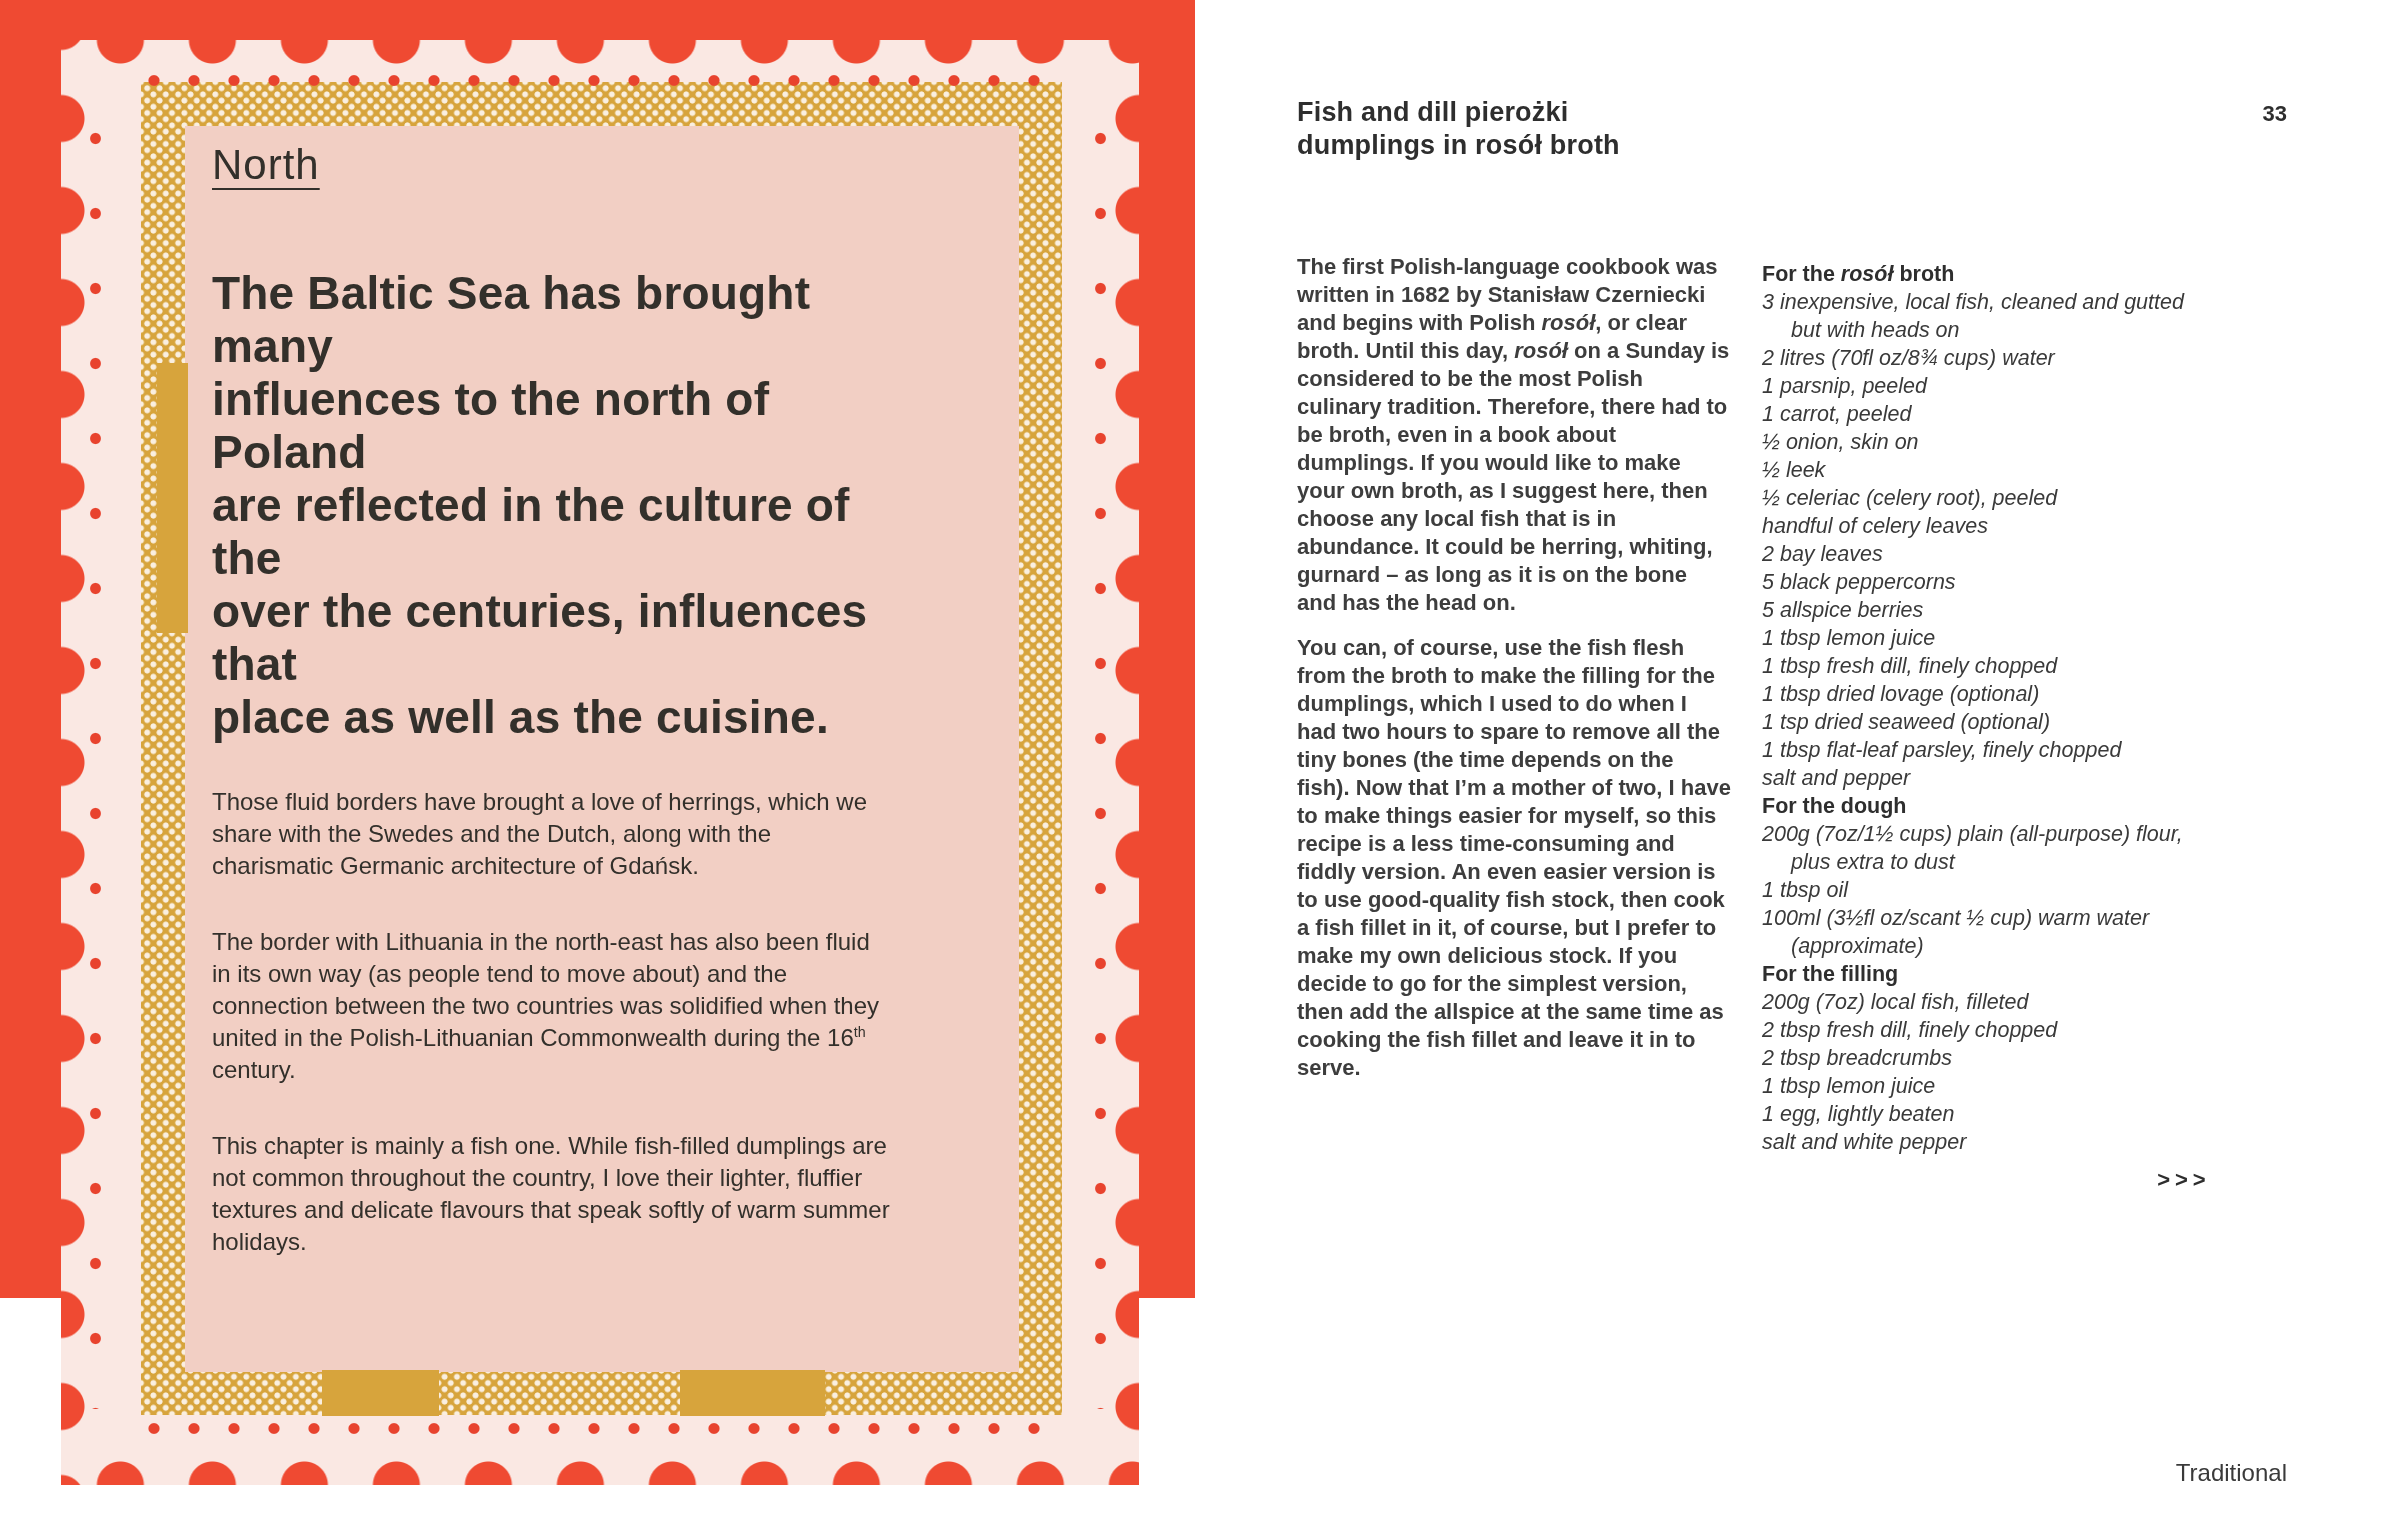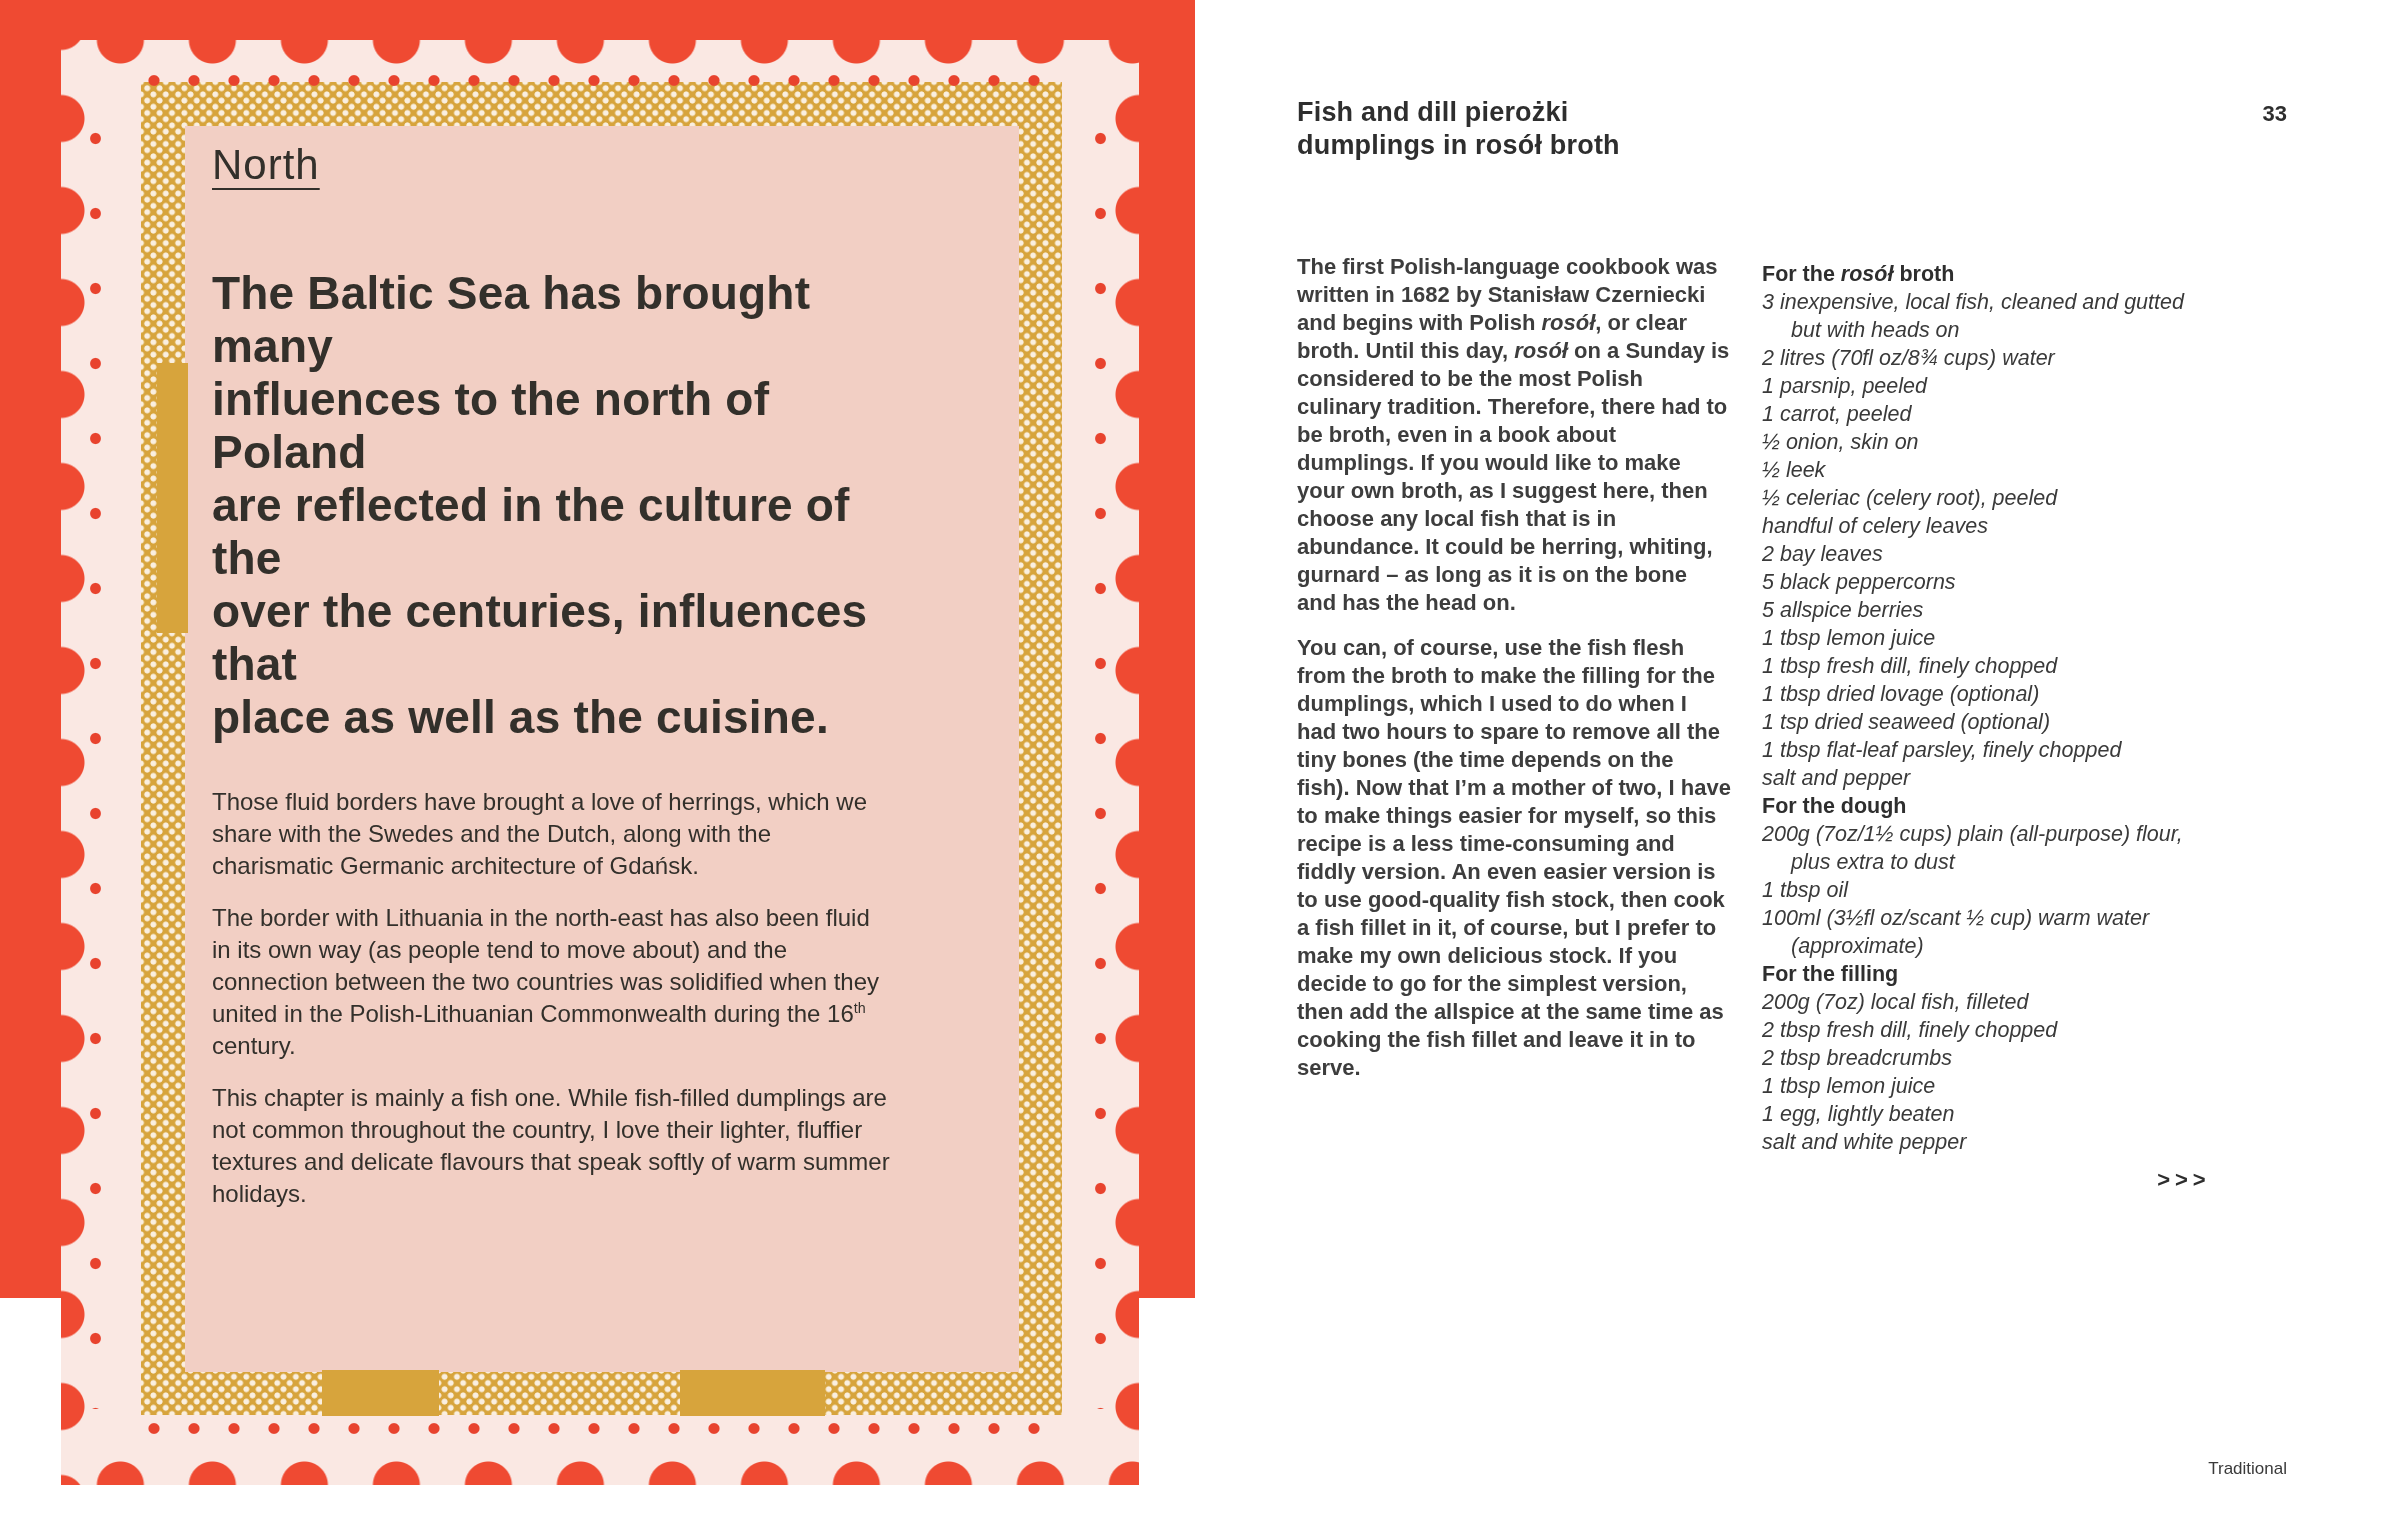--- a/index.html
+++ b/index.html
@@ -41,37 +41,37 @@
   .ga-b1{left:261px;top:1330px;width:117px;height:46px;}
   .ga-b2{left:619px;top:1330px;width:145px;height:46px;}
   .inner-panel{position:absolute;left:124px;top:86px;width:834px;height:1246px;background:#F2CFC4;}
   
   .stamp-text{position:absolute;left:151px;top:101px;width:707px;color:#33302B;z-index:4;}
   .north-title{font-size:42px;font-weight:500;letter-spacing:1px;display:inline-block;
     text-decoration:underline;text-decoration-thickness:2.4px;text-underline-offset:8.6px;}
   .lede{margin-top:78px;font-size:46px;line-height:53px;font-weight:600;letter-spacing:0.2px;}
   .lp-paras{margin-top:42px;width:681px;}
   .lp-para{font-size:24px;line-height:32px;font-weight:500;}
-  .lp-para + .lp-para{margin-top:20px;}
+  .lp-para + .lp-para{margin-top:44px;}
   .lp-para sup{font-size:14.3px;line-height:0;}
   
   .right-page{position:absolute;left:1195px;top:0;width:1195px;height:1147px;background:#ffffff;color:#2e2e2e;}
   .recipe-title{position:absolute;left:102px;top:96px;font-size:27px;line-height:33px;font-weight:600;letter-spacing:0.2px;}
   .page-number{position:absolute;right:103px;top:101px;font-size:22px;font-weight:700;}
   .intro-col{position:absolute;left:102px;top:253px;width:435px;font-size:22px;line-height:28px;font-weight:700;color:#3d3d3d;}
   .intro-para + .intro-para{margin-top:17px;}
   .intro-para em{font-style:italic;}
   .ing-col{position:absolute;left:567px;top:260px;width:454px;font-size:21.5px;line-height:28px;color:#2e2e2e;}
   .ing-section + .ing-section{}
   .ing-heading{font-weight:700;}
   .ing-heading em{font-style:italic;}
   .ing-line{font-style:italic;color:#3a3a3a;}
   .ing-line.cont{padding-left:29px;}
   .continuation{margin-top:9.6px;text-align:right;font-weight:700;font-size:22px;letter-spacing:4.8px;padding-right:5.7px;}
-  .footer-label{position:absolute;right:103px;top:1459px;font-size:17px;color:#3a3a3a;}
+  .footer-label{position:absolute;right:103px;top:1459px;font-size:24px;color:#3a3a3a;}
 </style>
 </head>
 <body>
 
 <div class="spread">
 
   <div class="left-page">
     <div class="stamp">
       <div class="gold-frame"></div>
       <div class="gold-accent ga-left"></div>

